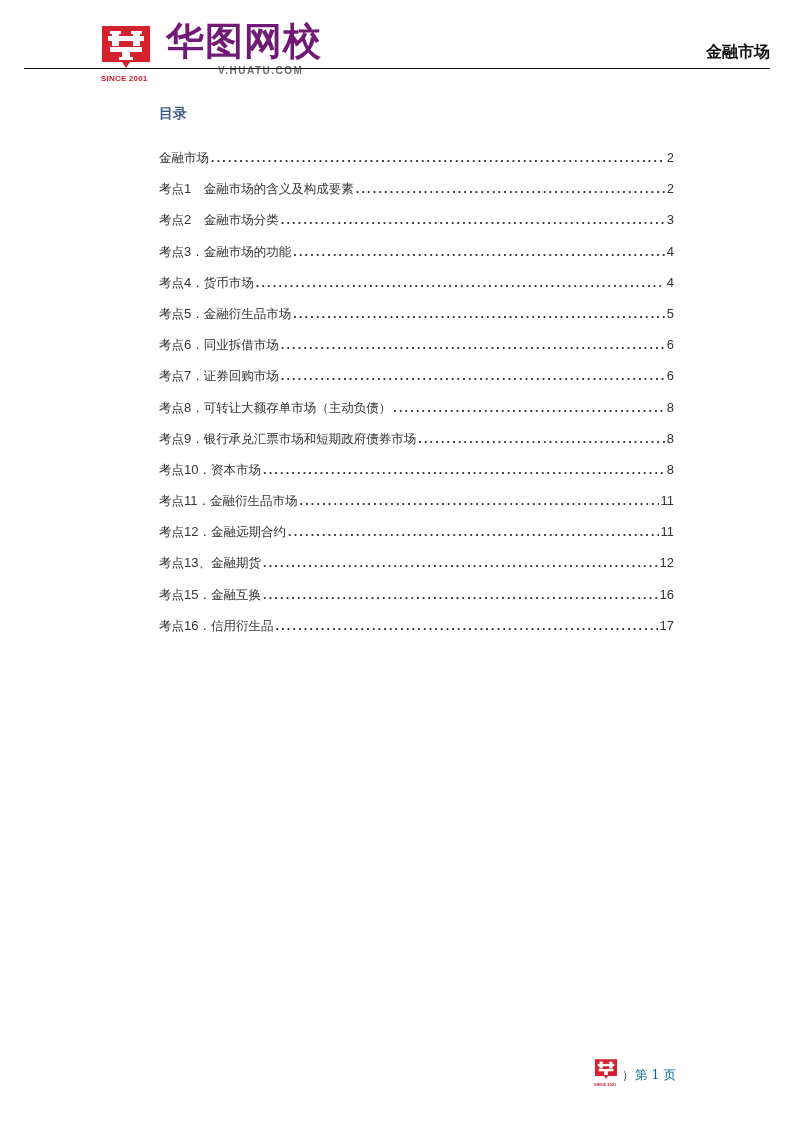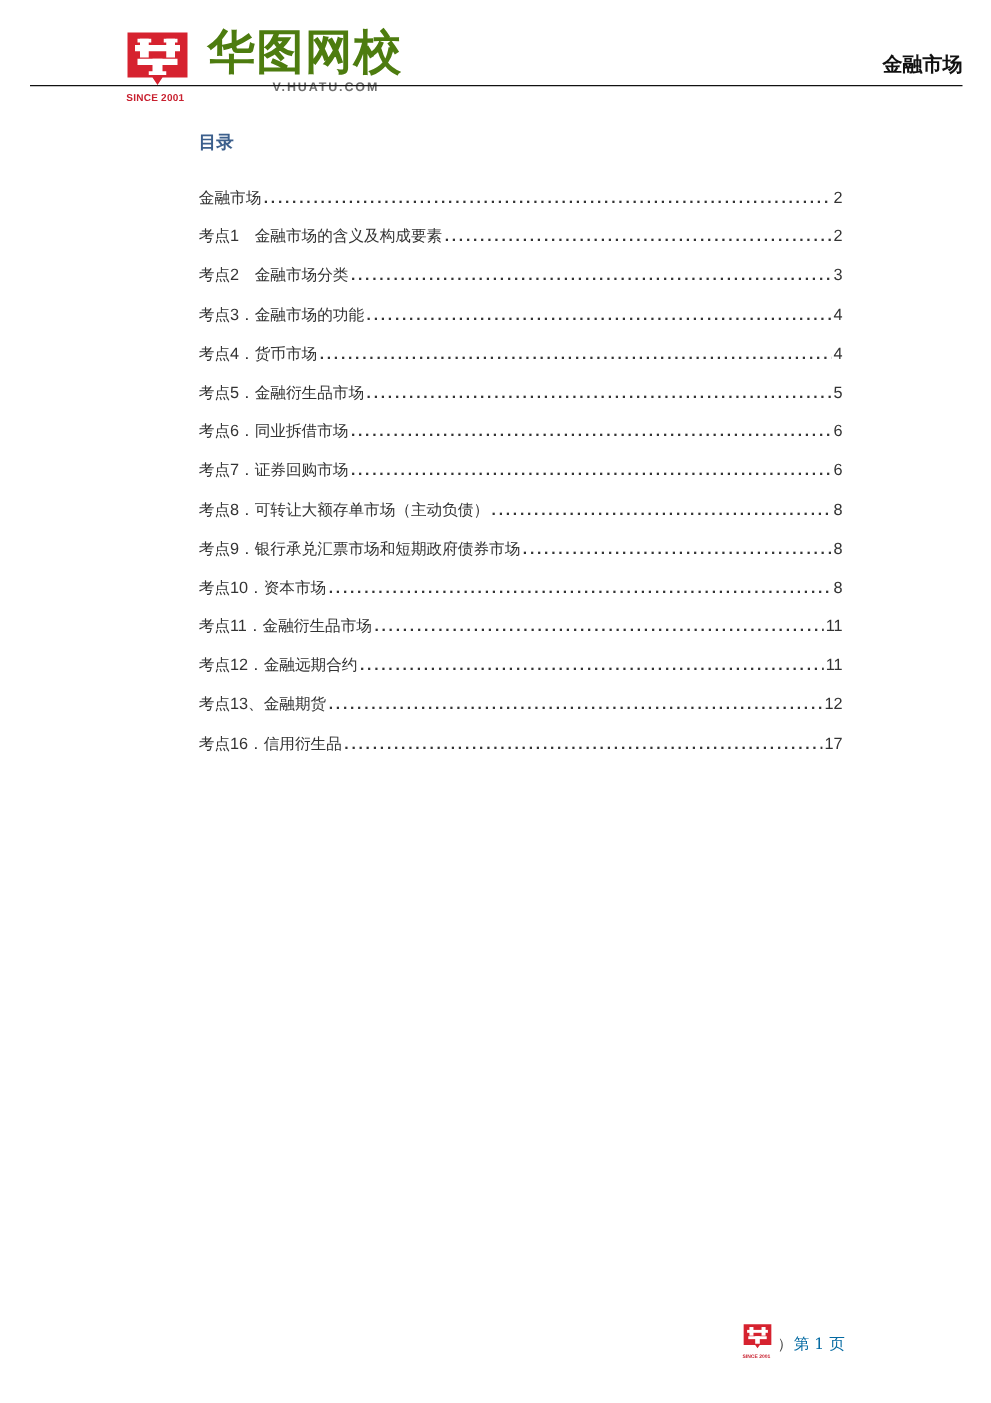--- a/index.html
+++ b/index.html
@@ -4,21 +4,21 @@
 <style>
   * { margin: 0; padding: 0; box-sizing: border-box; }
   html, body { width: 793px; height: 1122px; background: #ffffff; overflow: hidden; }
   body { position: relative; font-family: "DejaVu Sans", "Liberation Sans", sans-serif; color: #222; }
 
   
   .header { position: absolute; left: 0; top: 0; width: 793px; height: 90px; }
   .logo { position: absolute; left: 100px; top: 24px; width: 260px; height: 62px; }
   .logo-badge { position: absolute; left: 0; top: 0; width: 52px; height: 46px; }
   .logo-since { position: absolute; left: 1px; top: 50px; font-family: "Liberation Sans", sans-serif; font-weight: bold; font-size: 8px; color: #c8202f; letter-spacing: 0.2px; white-space: nowrap; }
-  .logo-cn { position: absolute; left: 66px; top: -2px; font-family: "DejaVu Sans", sans-serif; font-weight: bold; font-size: 38px; color: #4d7c0f; letter-spacing: 1px; white-space: nowrap; line-height: 1; }
+  .logo-cn { position: absolute; left: 66px; top: -2px; font-family: "DejaVu Sans", sans-serif; font-weight: bold; font-size: 38px; color: #701a75; letter-spacing: 1px; white-space: nowrap; line-height: 1; }
   .logo-url { position: absolute; left: 118px; top: 41px; font-family: "Liberation Sans", sans-serif; font-weight: bold; font-size: 10px; color: #6e6e6e; letter-spacing: 1.5px; white-space: nowrap; }
   .header-line { position: absolute; left: 24px; top: 68px; width: 746px; height: 1px; background: #111; }
   .header-title { position: absolute; right: 23px; top: 42px; font-family: "DejaVu Sans", sans-serif; font-weight: bold; font-size: 16px; color: #111; white-space: nowrap; }
 
   
   .toc-heading { position: absolute; left: 159px; top: 105px; font-family: "DejaVu Sans", sans-serif; font-weight: bold; font-size: 14px; color: #3c5f8c; }
   .toc { position: absolute; left: 159px; top: 150px; width: 515px; }
   .toc-row { display: flex; align-items: baseline; height: 31.2px; font-size: 12.5px; color: #333; white-space: nowrap; }
   .toc-row .label { flex: 0 0 auto; font-family: "DejaVu Serif", serif; }
   .toc-row .label .num { font-family: "Liberation Sans", sans-serif; font-size: 13px; }
@@ -155,20 +155,27 @@
   </div>
     <div class="toc-row">
     <span class="label">
       <span class="prefix">考点</span><span class="num">13</span><span class="sep">、</span><span class="title">金融期货</span>
     </span>
     <span class="leader"></span>
     <span class="page">12</span>
   </div>
     <div class="toc-row">
     <span class="label">
+      <span class="prefix">考点</span><span class="num">15</span><span class="sep">．</span><span class="title">金融互换</span>
+    </span>
+    <span class="leader"></span>
+    <span class="page">16</span>
+  </div>
+    <div class="toc-row">
+    <span class="label">
       <span class="prefix">考点</span><span class="num">16</span><span class="sep">．</span><span class="title">信用衍生品</span>
     </span>
     <span class="leader"></span>
     <span class="page">17</span>
   </div>
   </div>
 
 <div class="footer">
   <svg class="footer-badge" viewBox="0 0 52 46">
     <path d="M2 2 H50 V38 L30 38 L26 44 L22 38 L2 38 Z" fill="#d6222f"></path>

